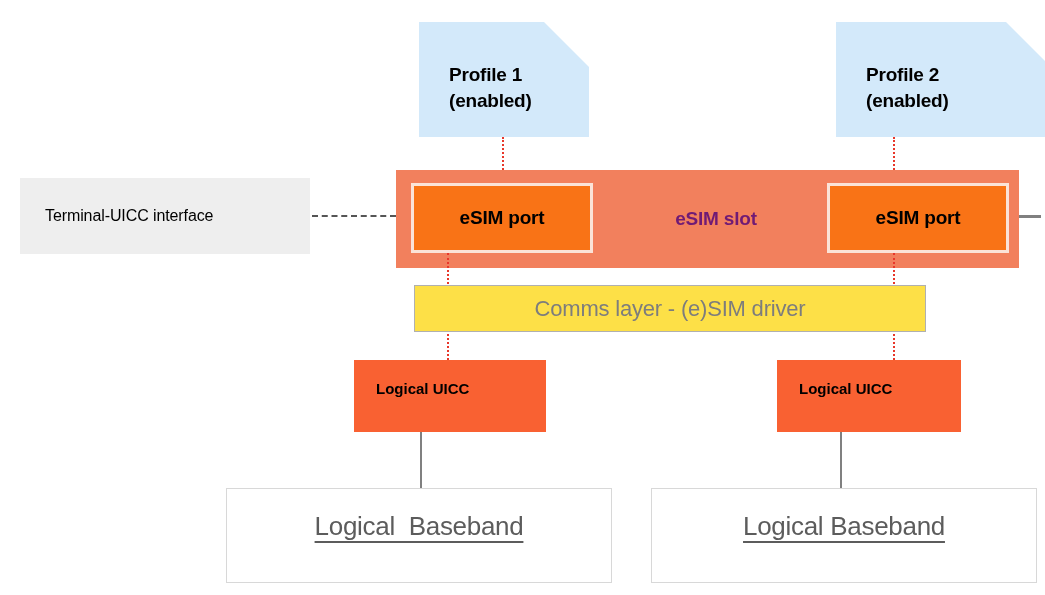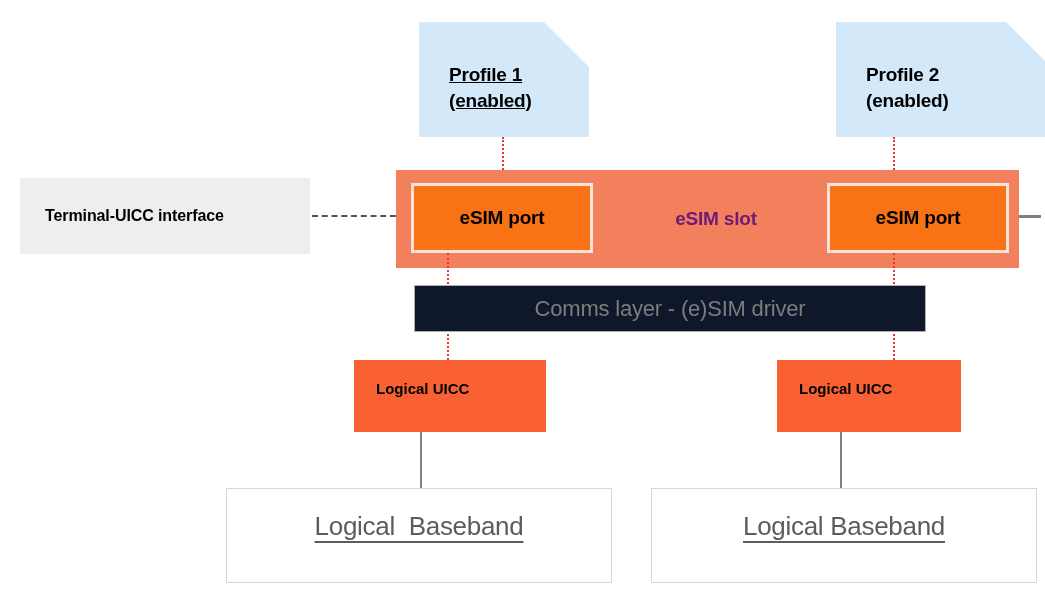--- a/index.html
+++ b/index.html
@@ -32,21 +32,21 @@
     letter-spacing: -0.2px;
     padding: 40px 0 0 30px;
     clip-path: polygon(0 0, calc(100% - 45px) 0, 100% 45px, 100% 100%, 0 100%);
   }
   .profile .ln { display: block; white-space: pre; }
 
   
   .gray-box {
     background: #eeeeee;
     color: #000000;
-    font-weight: bold;
+    font-weight: normal;
     font-size: 16px;
     letter-spacing: -0.1px;
     display: flex;
     align-items: center;
     padding-left: 25px;
   }
 
   
   .slot {
     background: #f2805d;
@@ -69,21 +69,21 @@
     font-weight: bold;
     font-size: 19px;
     letter-spacing: -0.2px;
     display: flex;
     align-items: center;
     justify-content: center;
   }
 
   
   .comms {
-    background: #0f172a;
+    background: #fde047;
     border: 1.5px solid #b0b0b0;
     color: #7d7d7d;
     font-size: 22px;
     letter-spacing: -0.2px;
     display: flex;
     align-items: center;
     justify-content: center;
   }
 
   
@@ -129,21 +129,21 @@
   }
   .hstub {
     border-top: 3px solid #808080;
   }
 </style>
 </head>
 <body>
 
 <div id="canvas">
 
-  <div class="abs profile" style="left:419px; top:22px; width:170px; height:115px;text-decoration:underline;">
+  <div class="abs profile" style="left:419px; top:22px; width:170px; height:115px;">
     <span class="ln">Profile 1</span>
     <span class="ln">(enabled)</span>
   </div>
 
   <div class="abs profile" style="left:836px; top:22px; width:215px; height:115px;">
     <span class="ln">Profile 2</span>
     <span class="ln">(enabled)</span>
   </div>
 
   <div class="abs vdot" style="left:502px; top:137px; height:40px;"></div>

